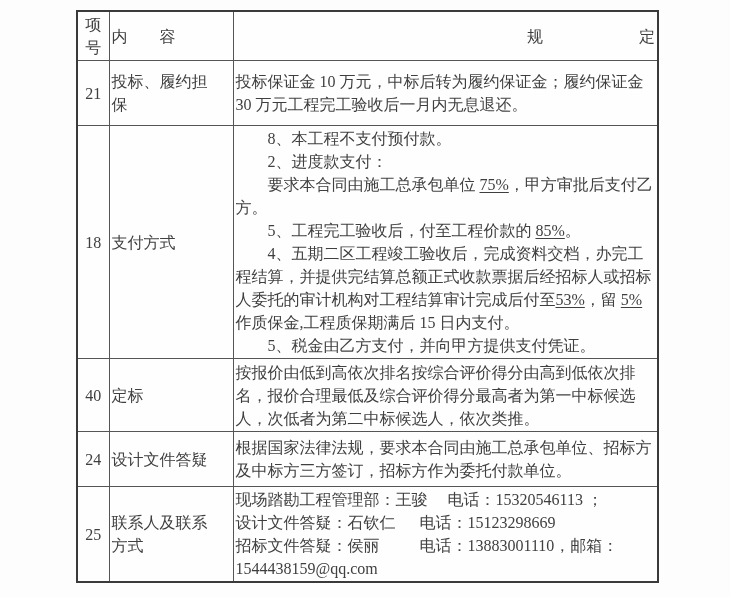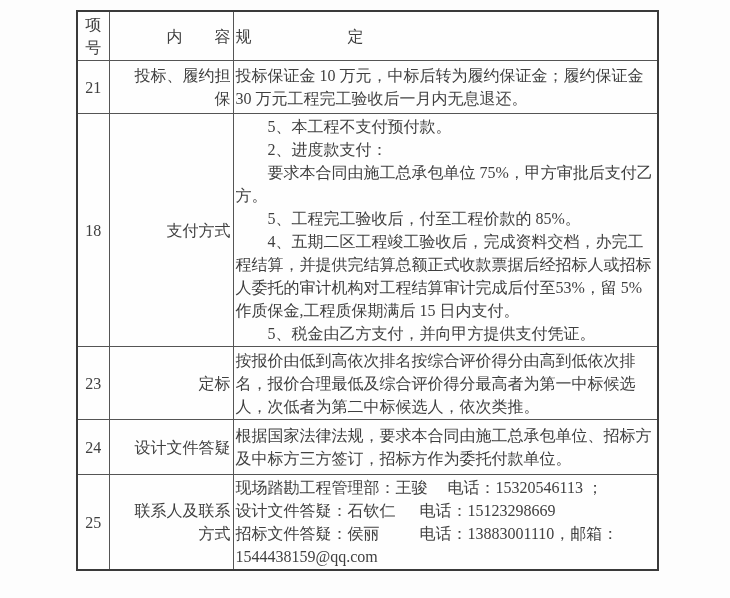--- a/index.html
+++ b/index.html
@@ -29,46 +29,46 @@
   col.c1{width:32px;}
   col.c2{width:124px;}
   col.c3{width:425px;}
   .spec-table th,.spec-table td{
     border:1px solid #555555;
     vertical-align:middle;
     font-weight:normal;
     padding:1px 2px;
   }
   thead tr{height:47px;}
-  tbody tr:nth-child(1){height:53px;}
+  tbody tr:nth-child(1){height:65px;}
   tbody tr:nth-child(2){height:230px;}
   tbody tr:nth-child(3){height:73px;}
   tbody tr:nth-child(4){height:55px;}
   tbody tr:nth-child(5){height:92px;}
   .cell-id{
     text-align:center;
     white-space:pre-line;
     padding:1px 0;
   }
   .cell-content{
-    text-align:right;
+    text-align:left;
     white-space:pre-line;
     padding:1px 3px;
   }
   .cell-reg{
     text-align:left;
     padding:2px 6px;
   }
   .cell-reg-h{
-    text-align:left;
+    text-align:right;
   }
   .para{margin:0;}
   .para.indent{text-indent:2em;}
   .para.pre{white-space:pre-wrap;}
-  .u{text-underline-offset:2px;}
+  .u{text-decoration:underline;text-underline-offset:2px;}
 </style>
 </head>
 <body>
 
 <div class="page">
   <table class="spec-table">
     <colgroup>
       <col class="c1">
       <col class="c2">
       <col class="c3">
@@ -87,30 +87,30 @@
           <td class="cell-content">投标、履约担
 保</td>
           <td class="cell-reg">
             <div class="para"><span>投标保证金 10 万元，中标后转为履约保证金；履约保证金 30 万元工程完工验收后一月内无息退还。</span></div>
           </td>
         </tr>
         <tr>
           <td class="cell-id">18</td>
           <td class="cell-content">支付方式</td>
           <td class="cell-reg">
-            <div class="para indent"><span>5、本工程不支付预付款。</span></div>
+            <div class="para indent"><span>8、本工程不支付预付款。</span></div>
             <div class="para indent"><span>2、进度款支付：</span></div>
             <div class="para indent"><span>要求本合同由施工总承包单位 </span><span class="u">75%</span><span>，甲方审批后支付乙方。</span></div>
             <div class="para indent"><span>5、工程完工验收后，付至工程价款的 </span><span class="u">85%</span><span>。</span></div>
             <div class="para indent"><span>4、五期二区工程竣工验收后，完成资料交档，办完工程结算，并提供完结算总额正式收款票据后经招标人或招标人委托的审计机构对工程结算审计完成后付至</span><span class="u">53%</span><span>，留 </span><span class="u">5%</span><span>作质保金,工程质保期满后 15 日内支付。</span></div>
             <div class="para indent"><span>5、税金由乙方支付，并向甲方提供支付凭证。</span></div>
           </td>
         </tr>
         <tr>
-          <td class="cell-id">23</td>
+          <td class="cell-id">40</td>
           <td class="cell-content">定标</td>
           <td class="cell-reg">
             <div class="para"><span>按报价由低到高依次排名按综合评价得分由高到低依次排名，报价合理最低及综合评价得分最高者为第一中标候选人，次低者为第二中标候选人，依次类推。</span></div>
           </td>
         </tr>
         <tr>
           <td class="cell-id">24</td>
           <td class="cell-content">设计文件答疑</td>
           <td class="cell-reg">
             <div class="para"><span>根据国家法律法规，要求本合同由施工总承包单位、招标方及中标方三方签订，招标方作为委托付款单位。</span></div>

